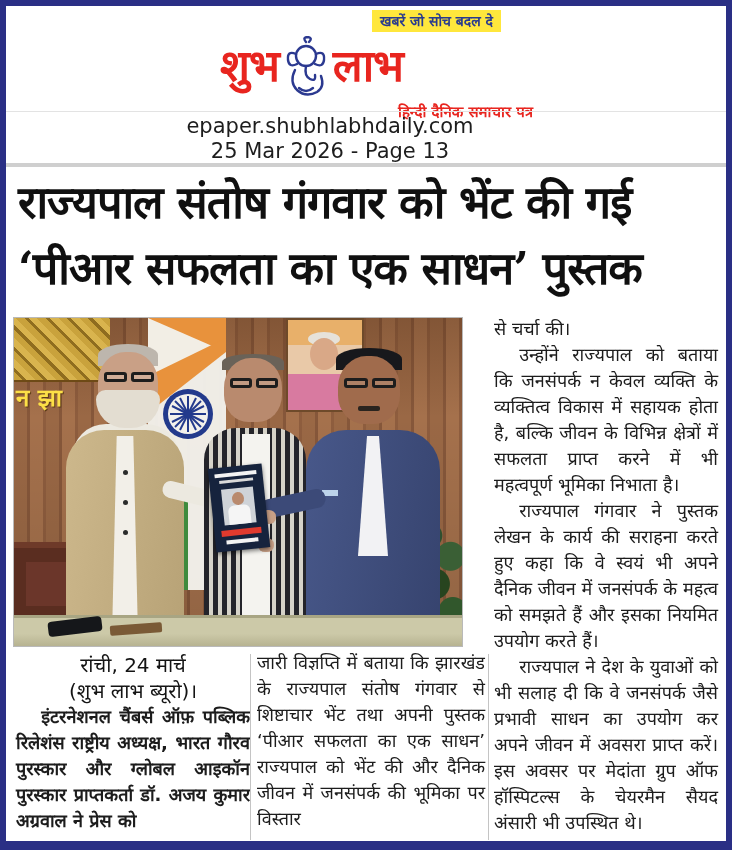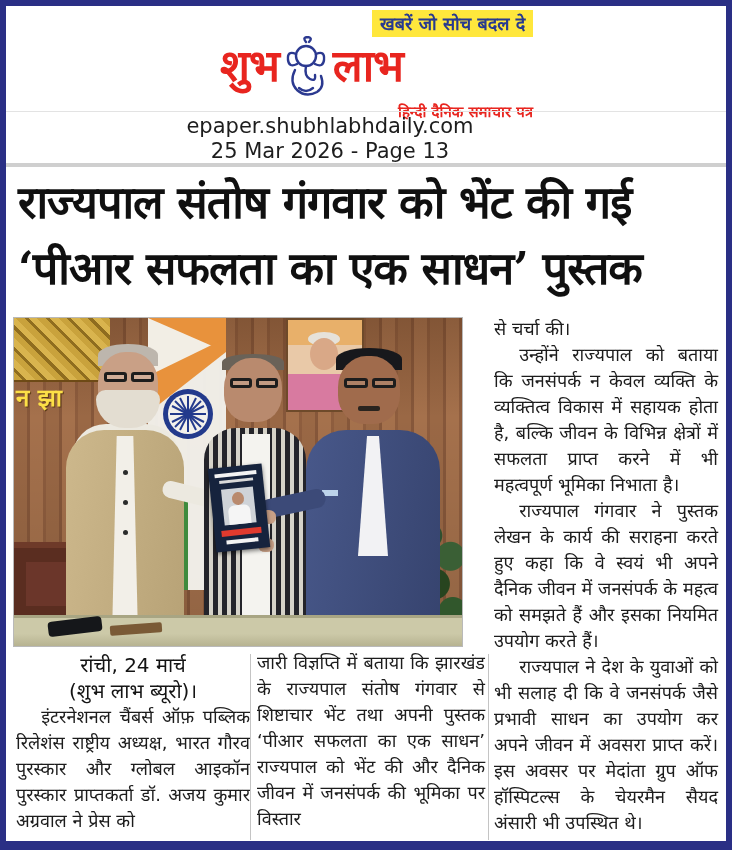--- a/index.html
+++ b/index.html
@@ -8,21 +8,21 @@
     font-family:"DejaVu Sans","Liberation Sans",sans-serif;
     overflow:hidden;margin:0 auto;
   }
   .frame{position:absolute;inset:0;border:6px solid #2a2f85;border-bottom-width:9px;pointer-events:none;z-index:50;}
 
   
   .masthead{position:absolute;left:0;top:6px;width:732px;height:106px;}
   .mast-cluster{position:absolute;left:220px;top:2px;width:340px;}
   .tagline-top{
     position:absolute;left:152px;top:2px;padding:1px 8px 2px 8px;
-    background:#ffe73c;color:#283a8f;font-weight:bold;font-size:18px;white-space:nowrap;
+    background:#ffe73c;color:#283a8f;font-weight:bold;font-size:14px;white-space:nowrap;
   }
   .title-row{position:absolute;left:0px;top:22px;display:flex;align-items:center;}
   .title-word{color:#e8251f;font-weight:bold;font-size:44px;line-height:72px;letter-spacing:-1px;font-family:"DejaVu Serif","Liberation Serif",serif;}
   .ganesh{width:50px;height:66px;margin:6px 2px 0 2px;flex:none;}
   .tagline-bottom{
     position:absolute;left:178px;top:93px;color:#e8251f;font-weight:bold;font-size:15px;white-space:nowrap;
   }
 
   
   .thin-line{position:absolute;left:6px;width:720px;height:1px;background:#e3e3e3;}
@@ -103,21 +103,21 @@
   .book .bface{position:absolute;left:10px;top:4px;width:12px;height:13px;border-radius:50%;background:#b98a6e;}
   .book .bbody{position:absolute;left:5px;top:17px;width:22px;height:19px;border-radius:6px 6px 0 0;background:#f5f5f5;}
   .book .t3{position:absolute;left:7px;top:63px;width:40px;height:6px;background:#e03a2e;}
   .book .t4{position:absolute;left:11px;top:73px;width:32px;height:4px;background:#f3f3f3;}
 
   
   .dateline{position:absolute;left:16px;top:652px;width:234px;text-align:center;font-weight:normal;color:#141414;font-size:20px;line-height:26px;}
   .body-col{position:absolute;color:#1c1c1c;font-size:18px;line-height:26px;text-align:justify;}
   .body-col p{margin:0;}
   .body-col p.indent{text-indent:1.4em;}
-  .col1{left:16px;top:704px;width:234px;}
+  .col1{left:16px;top:704px;width:234px;font-weight:bold;}
   .col2{left:257px;top:650px;width:228px;}
   .col3{left:494px;top:316px;width:224px;}
   .vrule{position:absolute;width:1px;background:#c4c4c4;}
   .rule1{left:250px;top:654px;height:186px;}
   .rule2{left:488px;top:654px;height:186px;}
 </style>
 </head>
 <body>
 
 <div class="page">

